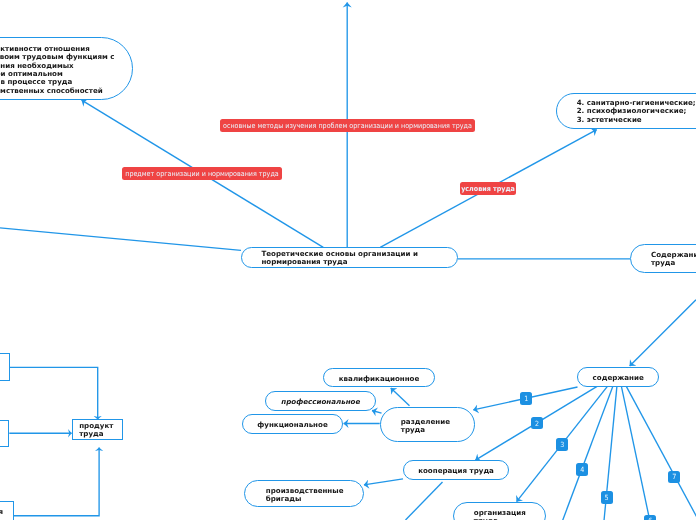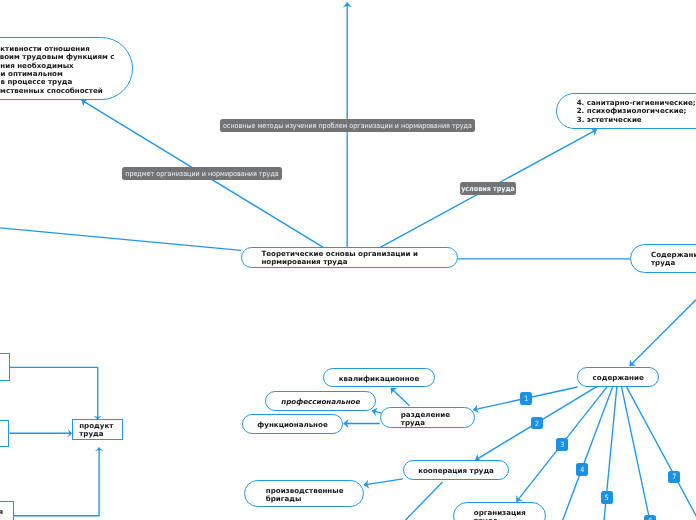--- a/index.html
+++ b/index.html
@@ -11,21 +11,21 @@
 
   .node{position:absolute;box-sizing:border-box;background:#fff;
         border:1.3px solid #2196E8;display:flex;align-items:center;
         overflow:visible;}
   .node.ctr{justify-content:center;}
   .node > .tx{font-weight:bold;color:#171717;white-space:pre;
               font-size:7.1px;line-height:var(--lh,8.38px);letter-spacing:0;
               position:relative;top:var(--ty,0px);left:var(--tx,0px);}
   .pill{border-radius:1000px;}
 
-  .badge{position:absolute;background:#737373;color:#e9f5fe;
+  .badge{position:absolute;background:#ef4444;color:#e9f5fe;
          font-size:7.1px;line-height:1;display:flex;align-items:center;
          justify-content:center;border-radius:2.5px;white-space:nowrap;
          font-weight:normal;font-stretch:condensed;}
   .numbadge{position:absolute;background:#1c90e2;color:#e9f5fe;
          font-size:7.1px;display:flex;align-items:center;justify-content:center;
          border-radius:2.5px;font-weight:normal;font-stretch:condensed;}
 </style>
 </head>
 <body>
 
@@ -92,21 +92,21 @@
 
   <div class="node pill" style="left:630px;top:244.3px;width:95px;height:28.6px;padding-left:20px;--ty:0.4px;">
     <span class="tx">Содержание
 труда</span>
   </div>
 
   <div class="node pill ctr" style="left:577.3px;top:366.8px;width:81.8px;height:20px;--ty:1.2px;">
     <span class="tx">содержание</span>
   </div>
 
-  <div class="node pill" style="left:379.7px;top:407.1px;width:95.1px;height:21px;padding-left:20.1px;--ty:1.6px;">
+  <div class="node pill" style="left:379.7px;top:407.1px;width:95.1px;height:35px;padding-left:20.1px;--ty:1.6px;">
     <span class="tx">разделение
 труда</span>
   </div>
 
   <div class="node pill ctr" style="left:323.2px;top:367.7px;width:111.7px;height:19.8px;--ty:1.2px;">
     <span class="tx">квалификационное</span>
   </div>
 
   <div class="node pill ctr" style="left:265.2px;top:391.1px;width:111.2px;height:19.5px;font-style:italic;--ty:1.2px;">
     <span class="tx">профессиональное</span>

